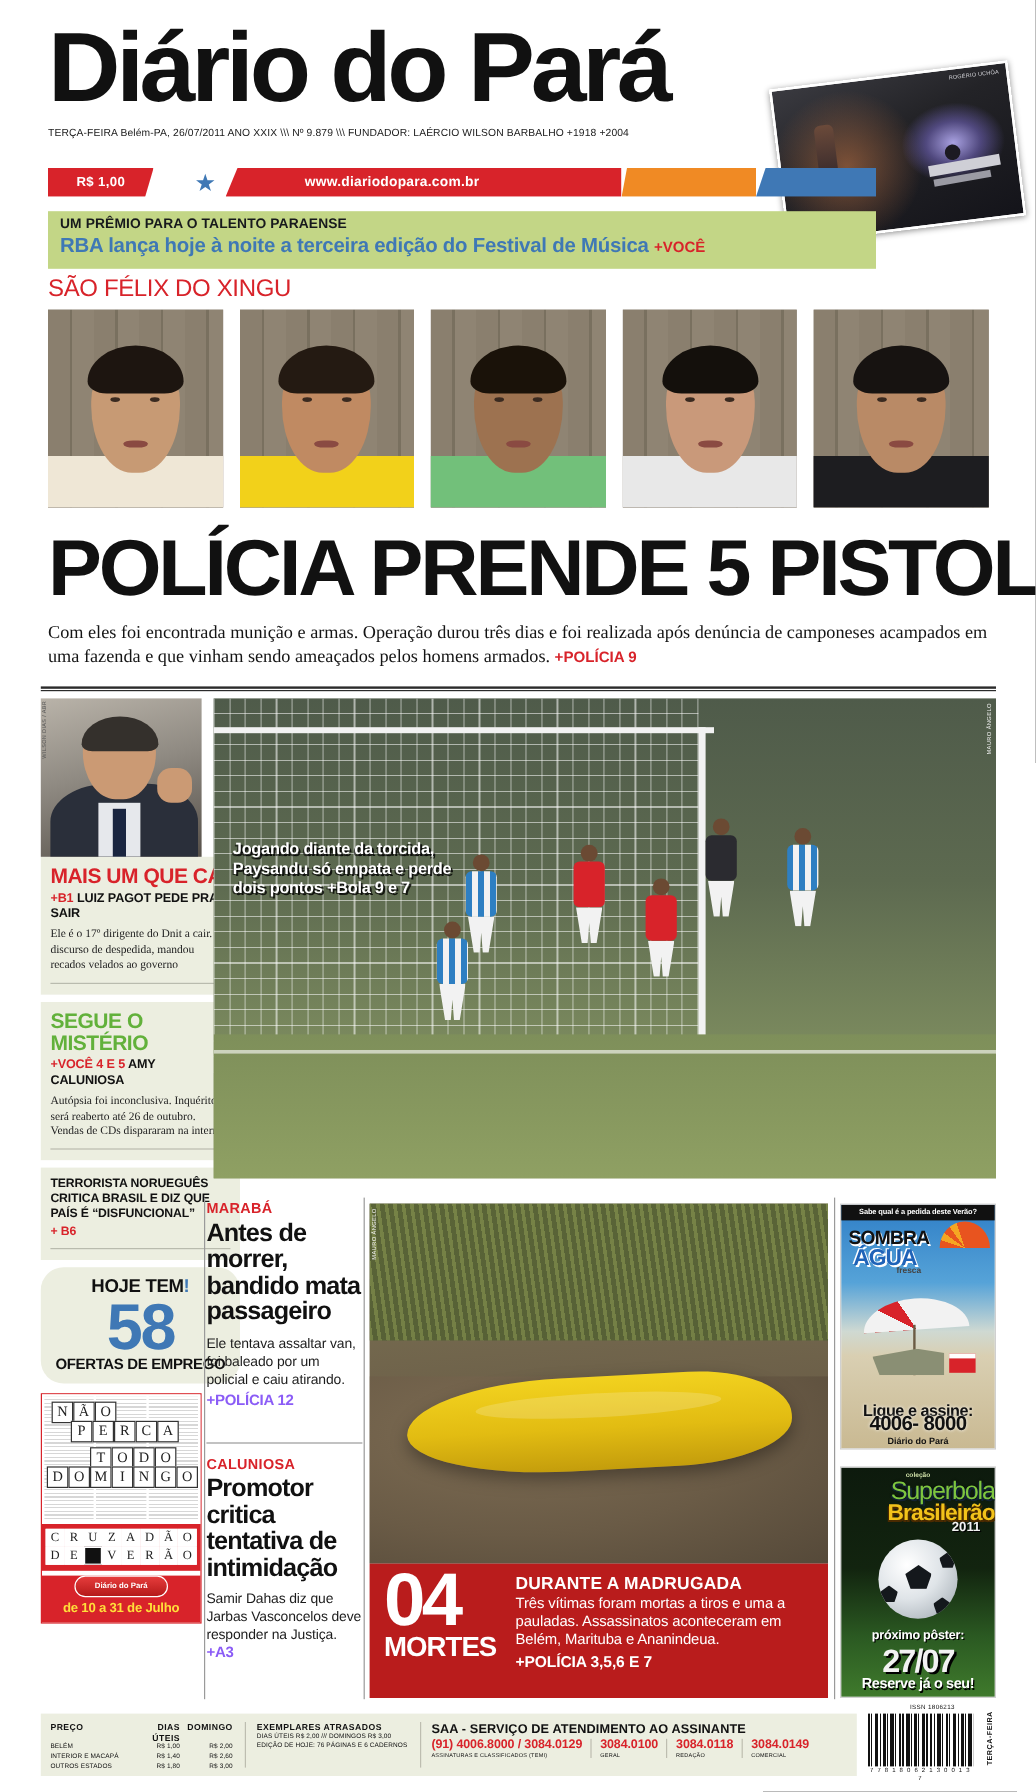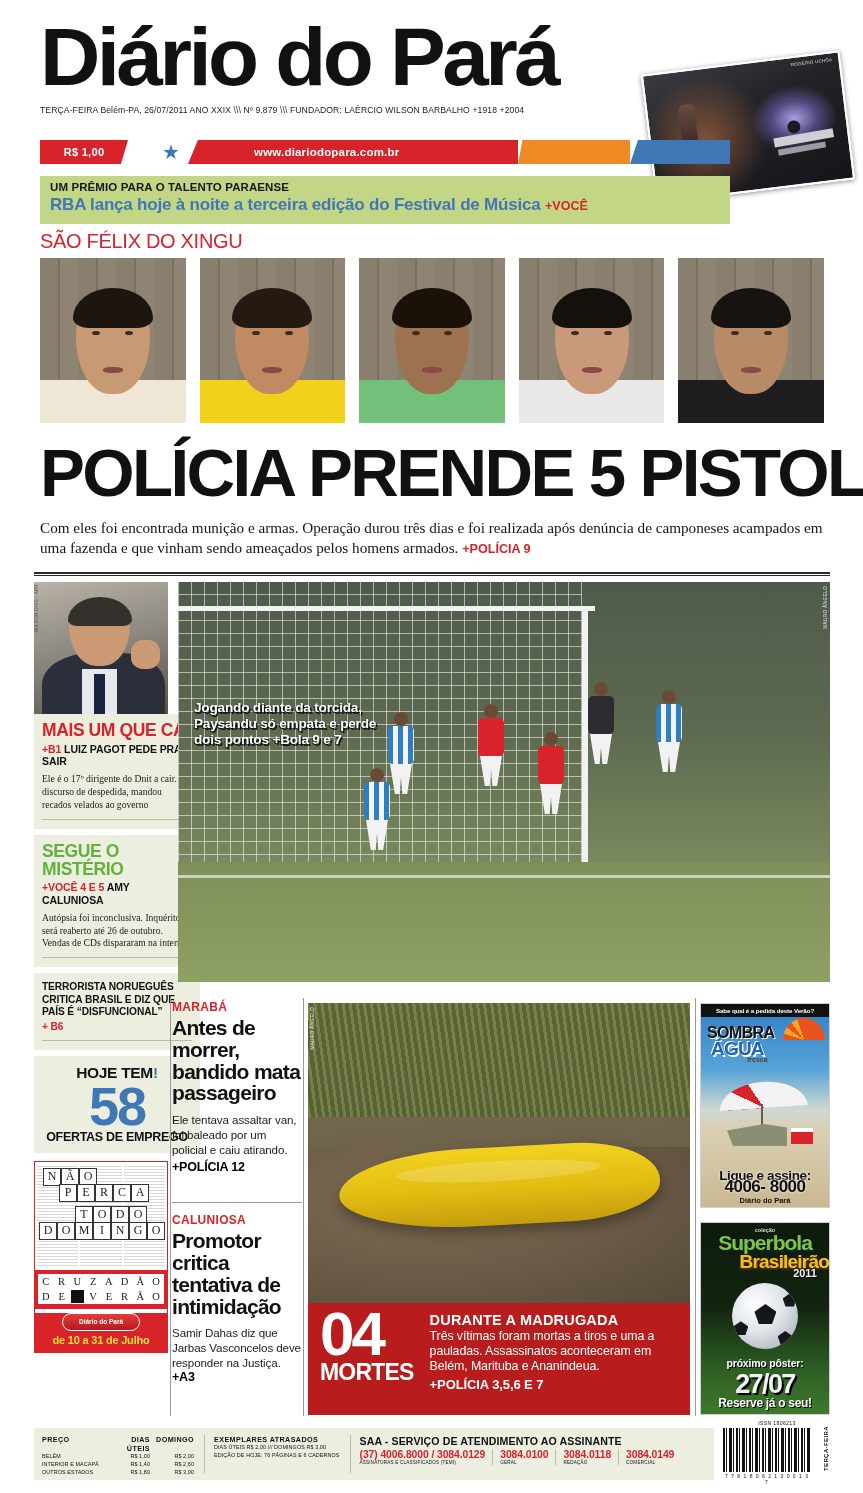--- a/index.html
+++ b/index.html
@@ -209,21 +209,21 @@
     text-shadow: 1.6px 1.6px 0 rgba(0,0,0,.8), -1px 1px 0 rgba(0,0,0,.6);
   }
   .sp-credit { position:absolute; right:2px; top:4px; writing-mode:vertical-rl; transform:rotate(180deg);
      font-size:4.8px; color:#eee; letter-spacing:.3px; }
 
   
   .midcol { position:absolute; left:172px; top:1000px; width:130px; }
   .mc-kicker { font-size:12px; font-weight:bold; color:#d8232a; letter-spacing:.3px; }
   .mc-head { font-size:21px; font-weight:bold; line-height:1.04; color:#111; letter-spacing:-.7px; margin-top:3px; }
   .mc-text { font-size:11.6px; line-height:1.26; color:#1b1b1b; margin-top:9px; letter-spacing:-.1px; }
-  .mc-ref { font-size:12.5px; font-weight:bold; color:#000000; margin-top:3px; letter-spacing:-.2px; }
+  .mc-ref { font-size:12.5px; font-weight:bold; color:#8b5cf6; margin-top:3px; letter-spacing:-.2px; }
   .mc-rule { height:1px; background:#9a9a9a; margin:12px 0 10px 0; }
 
   
   .crime {
     position:absolute; left:308px; top:1003px; width:382px; height:300px; overflow:hidden;
     background: linear-gradient(175deg,#6d6a52 0%, #756a4f 28%, #6a5d47 60%, #5d5345 100%);
   }
   .cr-veg { position:absolute; left:0; top:0; width:100%; height:38%;
      background: repeating-linear-gradient(82deg, rgba(120,132,70,.85) 0 3px, rgba(86,96,52,.85) 3px 7px),
                  linear-gradient(180deg,#6d7a48,#5b6540); }
@@ -278,22 +278,22 @@
      font-size:17px; font-weight:bold; color:#111; text-shadow:0 0 3px #fff; letter-spacing:-.5px; }
   .as-brand { position:absolute; left:0; bottom:2px; width:100%; text-align:center;
      font-size:7.5px; font-weight:bold; color:#111; }
 
   .ad-super {
     position:absolute; left:700px; top:1222px; width:130px; height:193px; overflow:hidden;
     background: linear-gradient(180deg,#0d1a0d 0%, #12240f 44%, #2b5a22 74%, #3f7a2c 100%);
     border:1px solid #d0d0d0;
   }
   .sb-col { position:absolute; top:4px; left:0; width:100%; text-align:center; font-size:5.5px; color:#cfe0a8; font-weight:bold; }
-  .sb-1 { position:absolute; top:8px; left:0; width:100%; text-align:center;
-     font-size:21px; font-weight:bold; color:#7ec63f; letter-spacing:-1px;
+  .sb-1 { position:absolute; top:8px; left:0; width:100%; text-align:right;
+     font-size:21px; font-weight:normal; color:#7ec63f; letter-spacing:-1px;
      text-shadow: 1.6px 1.6px 0 #123, -1px 1px 0 #123, 0 0 2px #000; }
   .sb-2 { position:absolute; top:28px; left:0; width:100%; text-align:right;
      font-size:19px; font-weight:bold; color:#f2c21a; letter-spacing:-.8px;
      text-shadow: 1.6px 1.6px 0 #4a2a00, -1px 1px 0 #4a2a00; }
   .sb-year { position:absolute; top:44px; right:12px; font-size:11px; font-weight:bold; color:#f2f2f2;
      text-shadow:1px 1px 0 #000; }
   .sb-ball { position:absolute; left:50%; top:60px; transform:translateX(-50%); width:66px; height:66px;
      border-radius:50%; background: radial-gradient(circle at 36% 32%, #ffffff 0%, #dfe4e8 46%, #9aa3ab 100%); overflow:hidden; }
   .sb-ball .p { position:absolute; background:#14181c; }
   .sb-next { position:absolute; left:0; top:134px; width:100%; text-align:center;
@@ -463,21 +463,21 @@
     <div class="lc-block">
       <div class="lc-terror">TERRORISTA NORUEGUÊS CRITICA BRASIL E DIZ QUE PAÍS É “DISFUNCIONAL”</div>
       <div class="lc-terror" style="margin-top:3px;">
         <span class="ref">+ B6</span>
       </div>
       <div class="lc-sep"></div>
     </div>
 
     <div class="lc-gap"></div>
 
-    <div class="lc-block" style="text-align:center;">
+    <div class="lc-block" style="text-align:center;border-radius:19px;">
       <div class="hoje-tem">
         <span>HOJE TEM</span><span class="bang">!</span>
       </div>
       <div class="hoje-num">58</div>
       <div class="hoje-foot">OFERTAS DE EMPREGO</div>
     </div>
 
     <div class="xword">
       <div class="xw-top">
         <div class="xw-cols">
@@ -688,21 +688,21 @@
     <div class="ft-col">
       <div class="ft-h">EXEMPLARES ATRASADOS</div>
       <div class="ft-r">DIAS ÚTEIS R$ 2,00 /// DOMINGOS R$ 3,00</div>
       <div class="ft-r">EDIÇÃO DE HOJE: 76 PÁGINAS E 6 CADERNOS</div>
     </div>
     <div class="ft-div"></div>
     <div class="ft-col" style="flex:1;">
       <div class="ft-saa-h">SAA - SERVIÇO DE ATENDIMENTO AO ASSINANTE</div>
       <div class="ft-phones" id="ft-phones">
           <div>
-            <div class="ft-ph">(37) 4006.8000  /  3084.0129</div>
+            <div class="ft-ph">(91) 4006.8000  /  3084.0129</div>
             <div class="ft-pl">ASSINATURAS E CLASSIFICADOS (TEMI)</div>
           </div>
           <div class="ft-sep"></div>
           <div>
             <div class="ft-ph">3084.0100</div>
             <div class="ft-pl">GERAL</div>
           </div>
           <div class="ft-sep"></div>
           <div>
             <div class="ft-ph">3084.0118</div>

